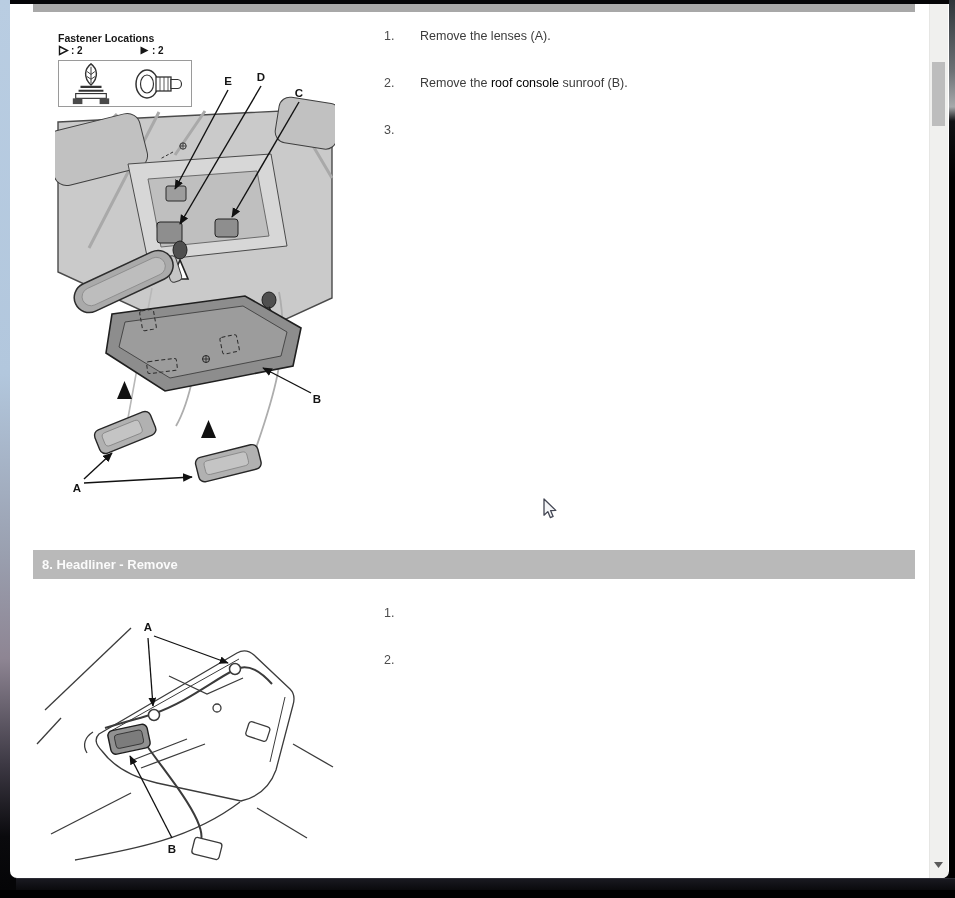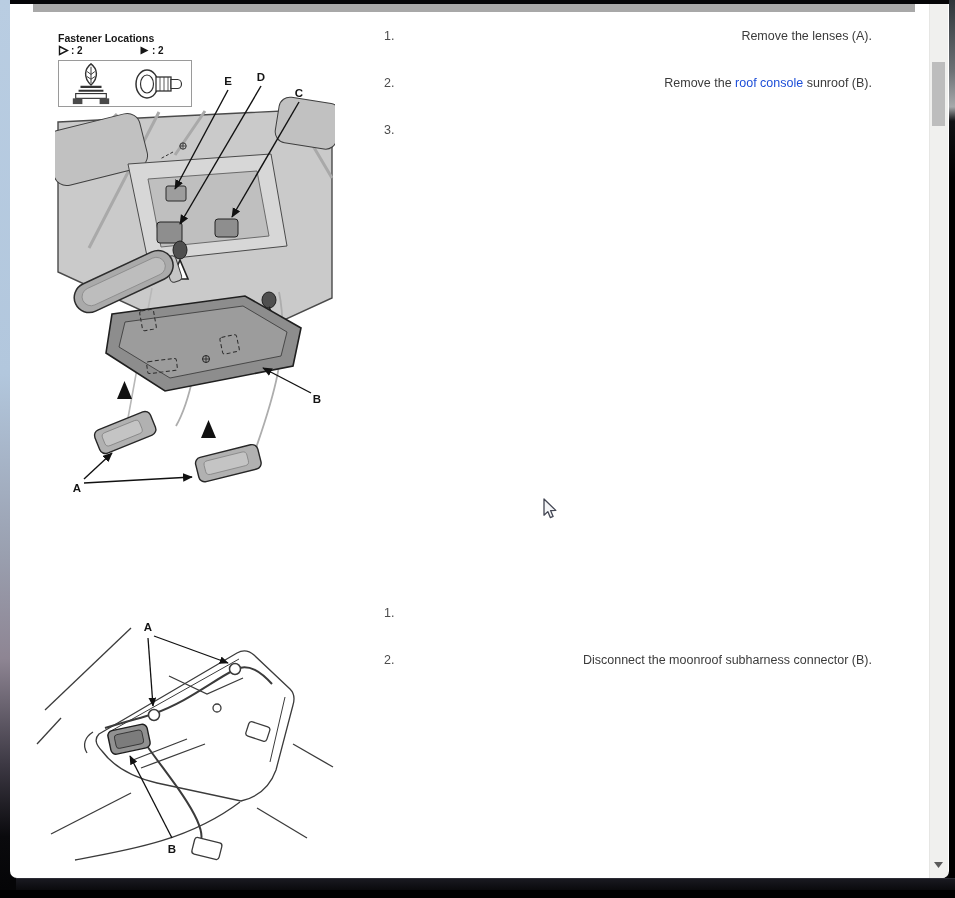--- a/index.html
+++ b/index.html
@@ -23,22 +23,22 @@
     display:flex;align-items:center;justify-content:space-between;padding:1px 7px;box-sizing:border-box;}
   
   .fig1{position:absolute;left:45px;top:56px;width:280px;height:445px;}
   .fig2{position:absolute;left:25px;top:608px;width:300px;height:260px;}
   
   .steps{position:absolute;left:374px;width:520px;}
   .steps.s1{top:23px;}
   .steps.s2{top:600px;}
   .step{display:flex;margin-bottom:29px;}
   .step-num{width:36px;flex:0 0 36px;font-size:12.5px;color:#4c4c4c;line-height:18px;}
-  .step-text{width:452px;font-size:12.5px;color:#3b3b3b;line-height:18px;text-align:right;}
-  .link{color:#1d4ed8;text-decoration:none;cursor:pointer;}
+  .step-text{width:452px;font-size:12.5px;color:#3b3b3b;line-height:18px;}
+  .link{color:#000000;text-decoration:none;cursor:pointer;}
   
   .section-bar{position:absolute;left:23px;top:546px;width:882px;height:29px;background:#b9b9b9;
     color:#fbfbfb;font-size:13px;font-weight:bold;line-height:29px;padding-left:9px;box-sizing:border-box;}
   
   .sb-track{position:absolute;right:1px;top:0;width:18px;height:100%;background:#f0f0ee;border-left:1px solid #e6e6e4;}
   .sb-thumb{position:absolute;left:2px;top:58px;width:13px;height:64px;background:#bdbdbd;}
   .sb-down{position:absolute;left:1px;bottom:6px;width:15px;height:14px;display:flex;align-items:center;justify-content:center;}
   .sb-down svg{display:block;}
   
   .taskbar{position:absolute;left:16px;top:878px;width:955px;height:20px;
@@ -173,20 +173,23 @@
       </div>
       <div class="step">
         <span class="step-num">2.</span>
         <span class="step-text"><span>Remove the </span><a class="link">roof console</a><span> sunroof (B).</span></span>
       </div>
       <div class="step">
         <span class="step-num">3.</span>
       </div>
     </div>
 
+    <div class="section-bar">
+      <span>8. Headliner - Remove</span>
+    </div>
 
     <svg class="fig2" viewBox="0 0 300 260">
       <defs>
         <marker id="ah2" markerWidth="8" markerHeight="7" refX="6.4" refY="3" orient="auto">
           <path d="M0,0 L7,3 L0,6 Z" fill="#111"></path>
         </marker>
       </defs>
       <g fill="none" stroke="#3b3b3b" stroke-width="1.3">
         <path d="M10,98 L96,16"></path>
         <path d="M2,132 L26,106"></path>
@@ -220,21 +223,20 @@
       <text x="113" y="19" text-anchor="middle" font-size="11.5" font-weight="bold" fill="#141414">A</text>
       <text x="137" y="241" text-anchor="middle" font-size="11.5" font-weight="bold" fill="#141414">B</text>
     </svg>
 
     <div class="steps s2">
       <div class="step">
         <span class="step-num">1.</span>
       </div>
       <div class="step">
         <span class="step-num">2.</span>
-        <span class="step-text"><span>Disconnect the moonroof subharness connector (B).</span></span>
       </div>
     </div>
 
     <div class="sb-track">
       <div class="sb-thumb"></div>
       <div class="sb-down">
         <svg width="9" height="6">
             <polygon points="0,0 9,0 4.5,6" fill="#5a5a5a"></polygon>
           </svg>
       </div>

